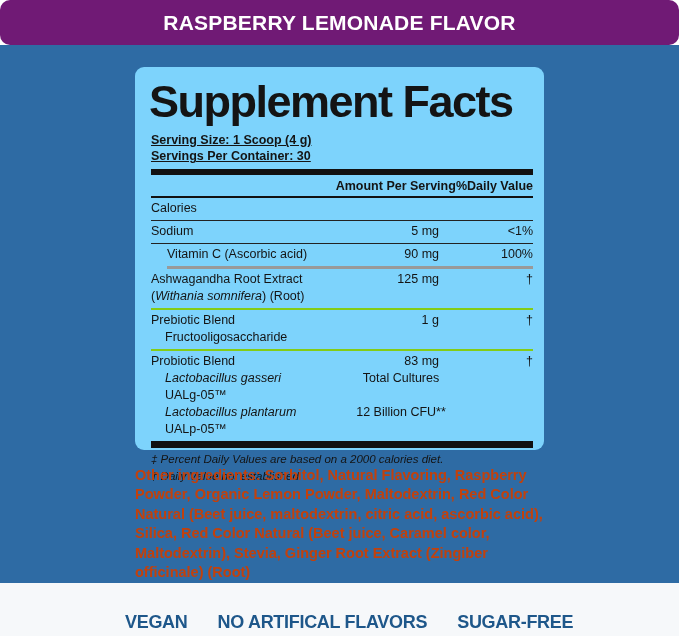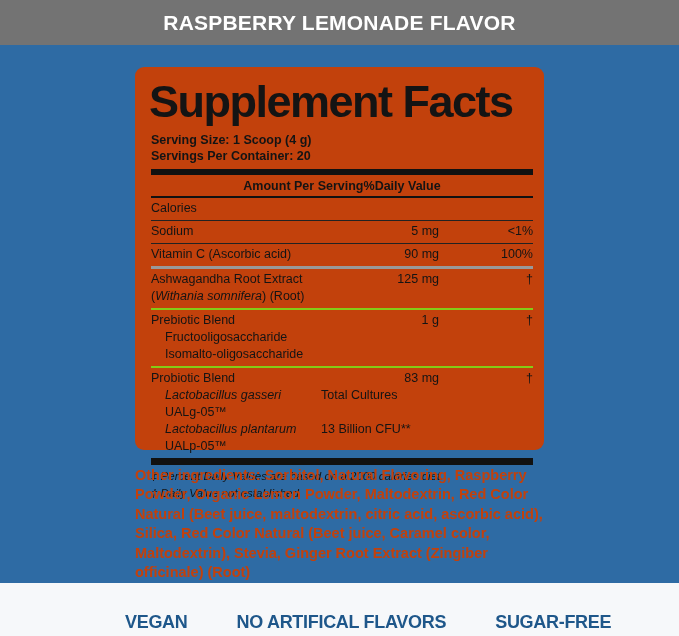--- a/index.html
+++ b/index.html
@@ -8,101 +8,101 @@
     position:relative;
     font-family:"Liberation Sans", sans-serif;
     background:#ffffff;
     overflow:hidden;
     color:#111;
   }
 
   
   .banner {
     position:absolute; top:0; left:0; width:679px; height:45px;
-    background:#737373;
-    display:flex; align-items:center; justify-content:center;
+    background:#701a75;
+    display:flex; align-items:center; justify-content:center;border-radius:10px;
   }
   .banner-title {
     color:#ffffff; font-weight:700; font-size:21px; letter-spacing:.2px;
   }
 
   
   .blue-field {
     position:absolute; top:45px; left:0; width:679px; height:538px;
     background:#2E6BA4;
   }
 
   
   .panel {
     position:absolute; left:135px; top:67px; width:409px; height:383px;
-    background:#c2410c; border-radius:9px;
+    background:#7dd3fc; border-radius:9px;
     padding:10px 11px 8px 16px;
     color:#141414;
   }
   .sf-title {
     font-size:45px; font-weight:700; letter-spacing:-1.5px; line-height:1.02;
     margin:2px 0 7px -2px; white-space:nowrap;
   }
-  .serving { font-size:12.5px; font-weight:700; line-height:1.32; }
+  .serving { font-size:12.5px; font-weight:700; line-height:1.32;text-decoration:underline; }
   .bar-thick { height:6px; background:#111; margin-top:4px; }
   .bar-foot  { height:7px; background:#111; }
 
   .hdr-row {
-    display:flex; justify-content:center;
+    display:flex; justify-content:flex-end;
     font-size:12.5px; font-weight:700;
     padding:4px 0 3px; border-bottom:2px solid #111;
   }
 
   .row { font-size:12.5px; line-height:1.36; padding:2px 0 3px; border-bottom:1px solid #222; }
-  .row.b-gray { border-bottom:3px solid #999; }
+  .row.b-gray { border-bottom:3px solid #999;margin-left:16px; }
   .row.b-med  { border-bottom:2px solid #84cc16; }
   .row.b-none { border-bottom:none; }
   .line { display:flex;gap:12px; }
   .nm  { flex:1; }
   .amt { width:110px; text-align:right; }
   .dv  { width:82px;  text-align:right; }
-  .amt-c { width:160px; }
+  .amt-c { width:160px; text-align:center; }
   .spacer { width:40px; }
   .sub { padding-left:14px; }
   .it { font-style:italic;text-align:right; }
 
   .footnotes { font-size:11.5px; line-height:1.5; padding-top:3px;font-style:italic; }
 
   
   .other-ing {
     position:absolute; left:135px; top:466px; width:424px;
     color:#c2410c; font-size:14.5px; font-weight:700; line-height:1.34;
   }
 
   
   .band {
     position:absolute; top:583px; left:0; width:679px; height:53px;
     background:#F6F8FA;
-    display:flex; align-items:flex-end; gap:49px;
+    display:flex; align-items:flex-end; gap:30px;
     padding:0 0 3px 125px;
   }
   .badge {
     color:#1E578A; font-weight:700; font-size:18px; letter-spacing:-.3px;
     white-space:nowrap;
   }
 </style>
 </head>
 <body>
 
 <div class="banner">
   <span class="banner-title">RASPBERRY LEMONADE FLAVOR</span>
 </div>
 
 <div class="blue-field"></div>
 
 <div class="panel">
   <div class="sf-title">Supplement Facts</div>
 
   <div class="serving">Serving Size: 1 Scoop (4 g)</div>
-  <div class="serving">Servings Per Container: 20</div>
+  <div class="serving">Servings Per Container: 30</div>
 
   <div class="bar-thick"></div>
 
   <div class="hdr-row">
     <span>Amount Per Serving</span>
     <span>%Daily Value</span>
   </div>
 
   <div class="row">
     <div class="line">
@@ -141,39 +141,36 @@
 
   <div class="row b-med">
     <div class="line">
       <span class="nm">Prebiotic Blend</span>
       <span class="amt">1 g</span>
       <span class="dv">†</span>
     </div>
     <div class="line">
       <span class="nm sub">Fructooligosaccharide</span>
     </div>
-    <div class="line">
-      <span class="nm sub">Isomalto-oligosaccharide</span>
-    </div>
   </div>
 
   <div class="row b-none">
     <div class="line">
       <span class="nm">Probiotic Blend</span>
       <span class="amt">83 mg</span>
       <span class="dv">†</span>
     </div>
     <div class="line">
       <span class="nm sub"><span class="it">Lactobacillus gasseri</span><span> UALg-05™</span></span>
       <span class="amt-c">Total Cultures</span>
       <span class="spacer"></span>
     </div>
     <div class="line">
       <span class="nm sub"><span class="it">Lactobacillus plantarum</span><span> UALp-05™</span></span>
-      <span class="amt-c">13 Billion CFU**</span>
+      <span class="amt-c">12 Billion CFU**</span>
       <span class="spacer"></span>
     </div>
   </div>
 
   <div class="bar-foot"></div>
 
   <div class="footnotes">
     <div>‡ Percent Daily Values are based on a 2000 calories diet.</div>
     <div>† Daily Value not established</div>
   </div>

